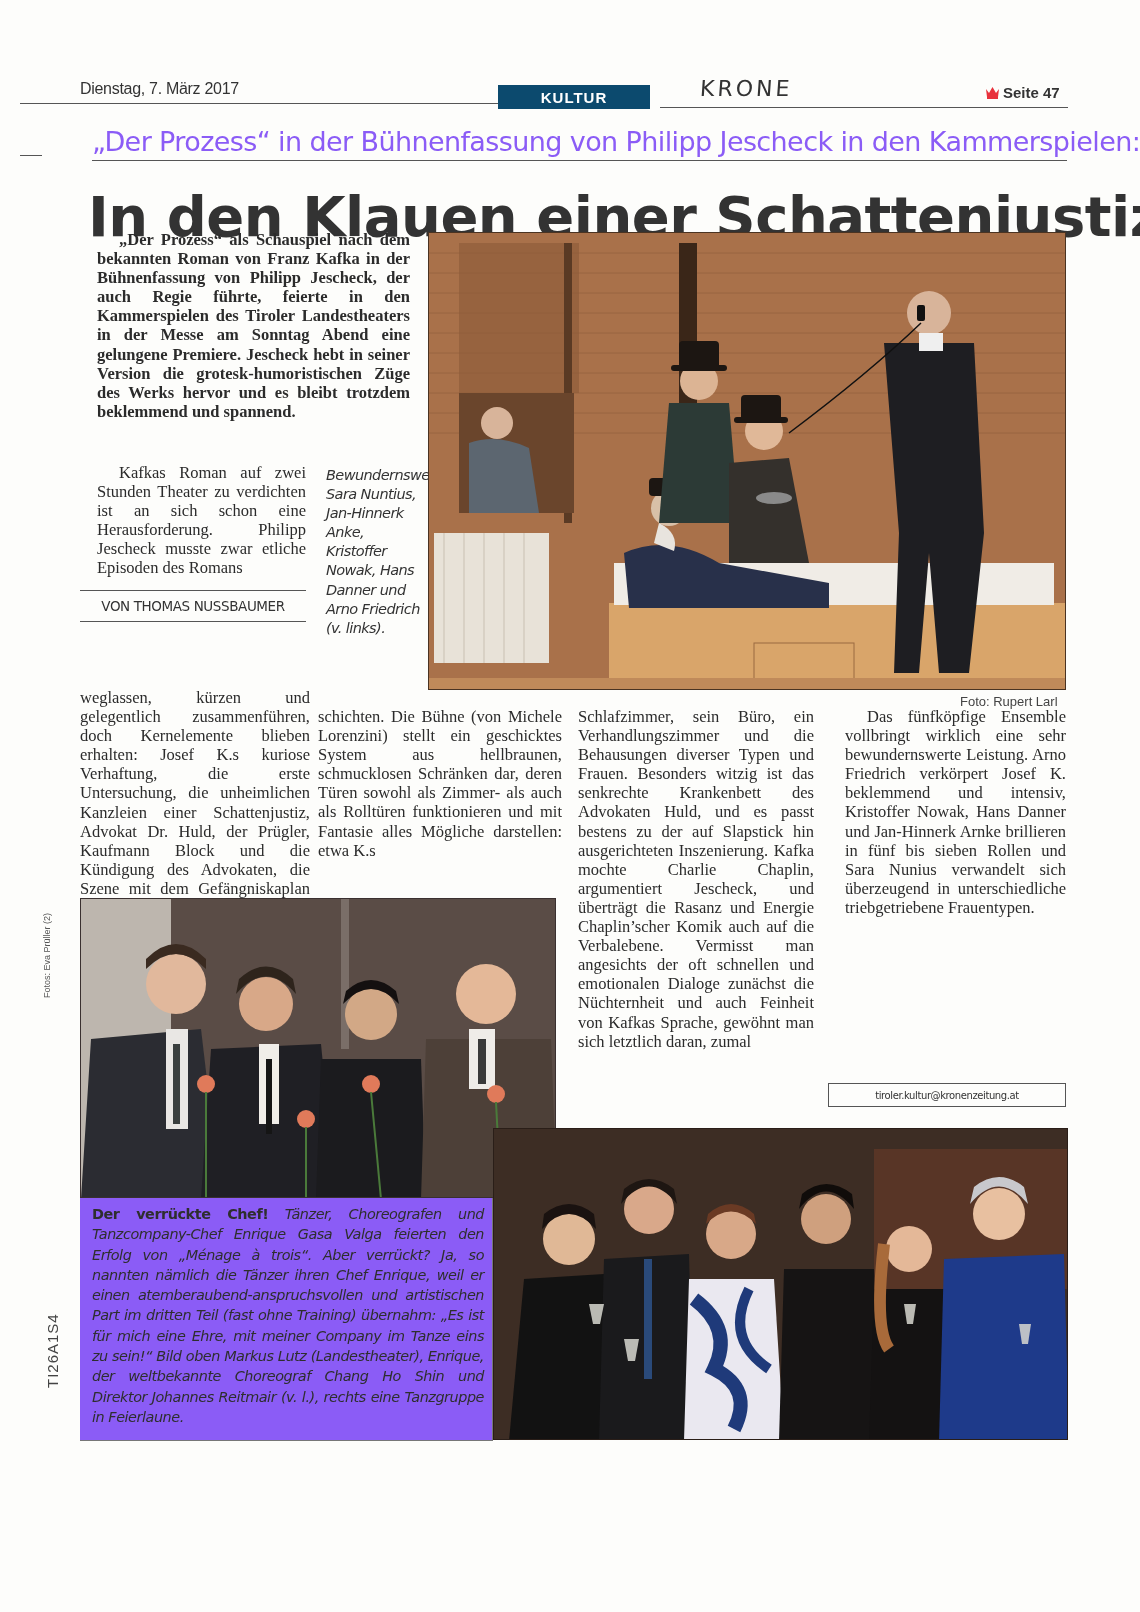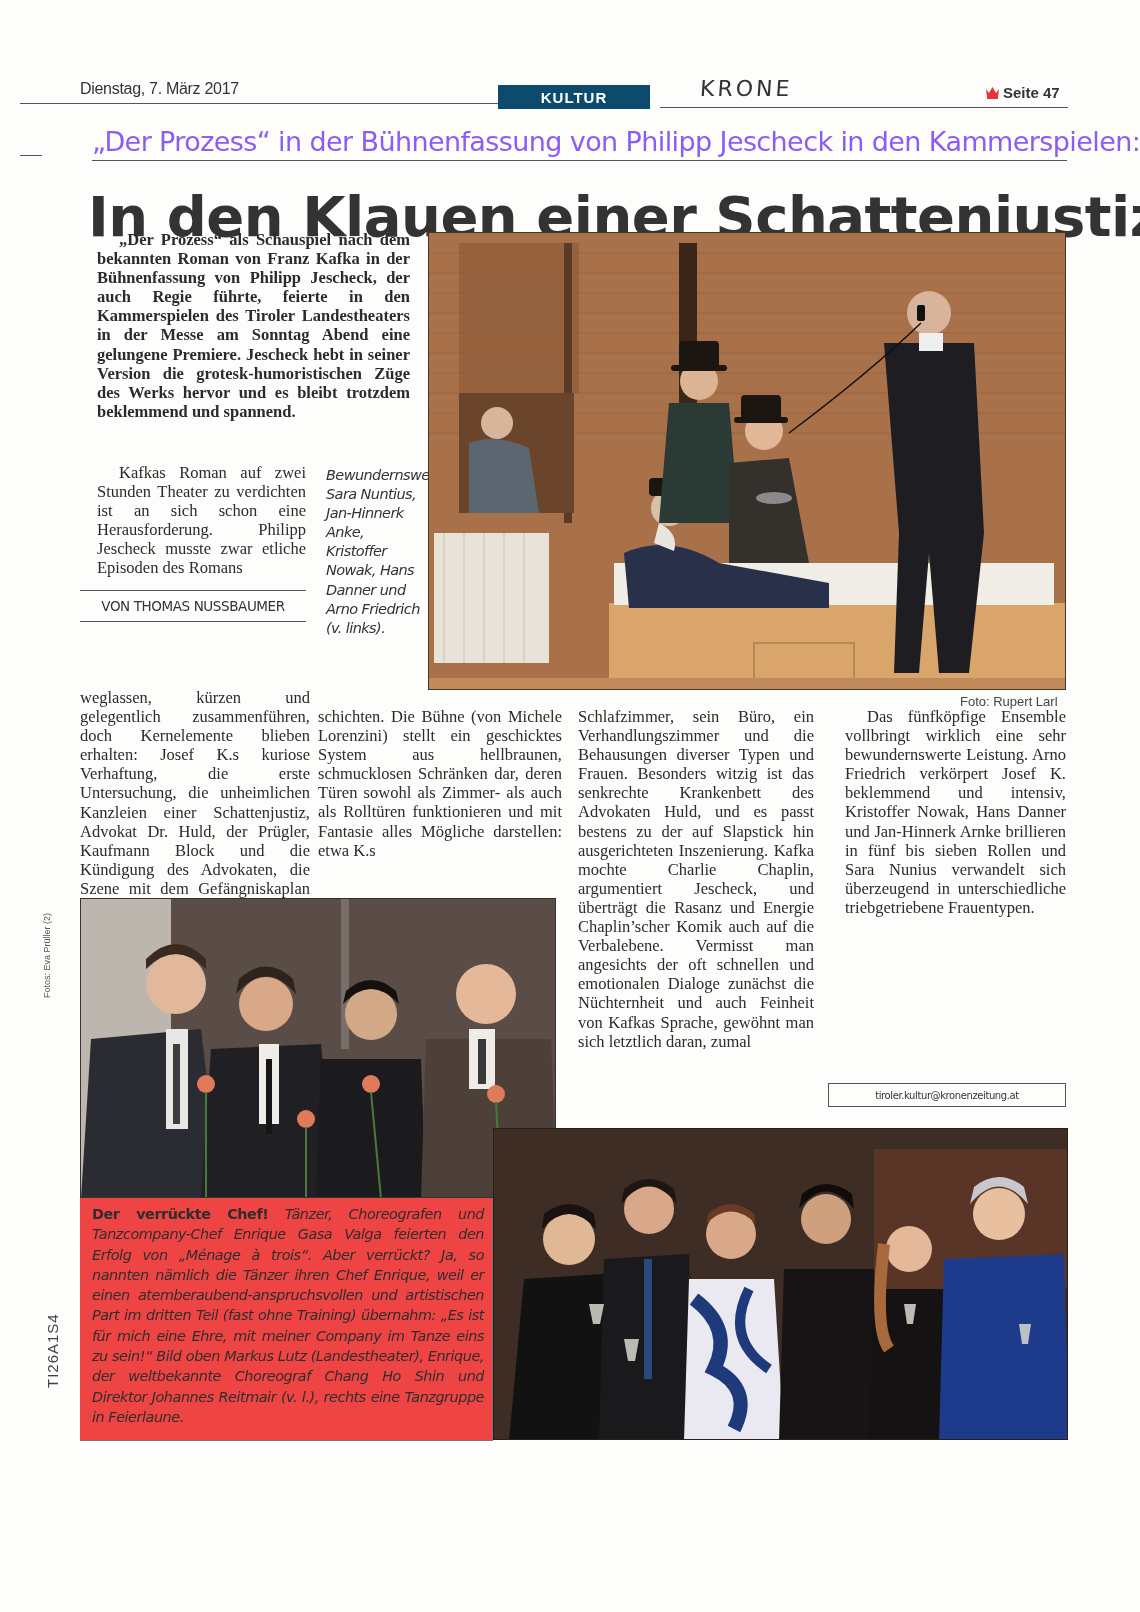--- a/index.html
+++ b/index.html
@@ -47,21 +47,21 @@
 
     .photo-group { left: 80px; top: 898px; width: 476px; height: 300px; background: linear-gradient(180deg, #6b5b52 0%, #4a3d38 55%, #2d2624 100%); border: 1px solid #3a3030; }
     .photo-dancers { left: 493px; top: 1128px; width: 575px; height: 312px; background: linear-gradient(180deg, #4d3a2e 0%, #3a2b24 50%, #2a201c 100%); border: 1px solid #2a1e18; }
 
     .vertical-credit { left: 30px; top: 900px; width: 14px; height: 100px; }
     .vertical-credit span { position: absolute; left: 0; top: 0; transform-origin: left top; transform: translate(12px, 98px) rotate(-90deg); white-space: nowrap; font-family: "Liberation Sans", sans-serif; font-size: 9px; color: #555; }
     .vertical-code { left: 28px; top: 1300px; width: 20px; height: 90px; }
     .vertical-code span { position: absolute; left: 0; top: 0; transform-origin: left top; transform: translate(16px, 88px) rotate(-90deg); white-space: nowrap; font-family: "Liberation Sans", sans-serif; font-size: 15px; color: #444; letter-spacing: 1px; }
 
     
-    .caption-box { left: 80px; top: 1198px; width: 413px; height: 243px; background: #ef4444; border-right: 1px solid #777; border-bottom: 1px solid #777; padding: 6px 8px 4px 12px; }
+    .caption-box { left: 80px; top: 1198px; width: 413px; height: 243px; background: #8b5cf6; border-right: 1px solid #777; border-bottom: 1px solid #777; padding: 6px 8px 4px 12px; }
     .caption-box p { font-family: "DejaVu Sans", sans-serif; font-style: italic; font-size: 14.4px; line-height: 20.3px; text-align: justify; color: #2e2e2e; letter-spacing: -0.45px; }
     .caption-box .cap-lead { font-style: normal; font-weight: bold; }
 
     .email-box { left: 828px; top: 1083px; width: 238px; height: 24px; border: 1px solid #555; font-family: "DejaVu Sans", sans-serif; font-size: 10px; display: flex; align-items: center; justify-content: center; color: #333; letter-spacing: -0.4px; }
   </style>
 </head>
 <body>
 
 <div class="abs hdr-date">Dienstag, 7. März 2017</div>
 <div class="abs hdr-rule-left"></div>

